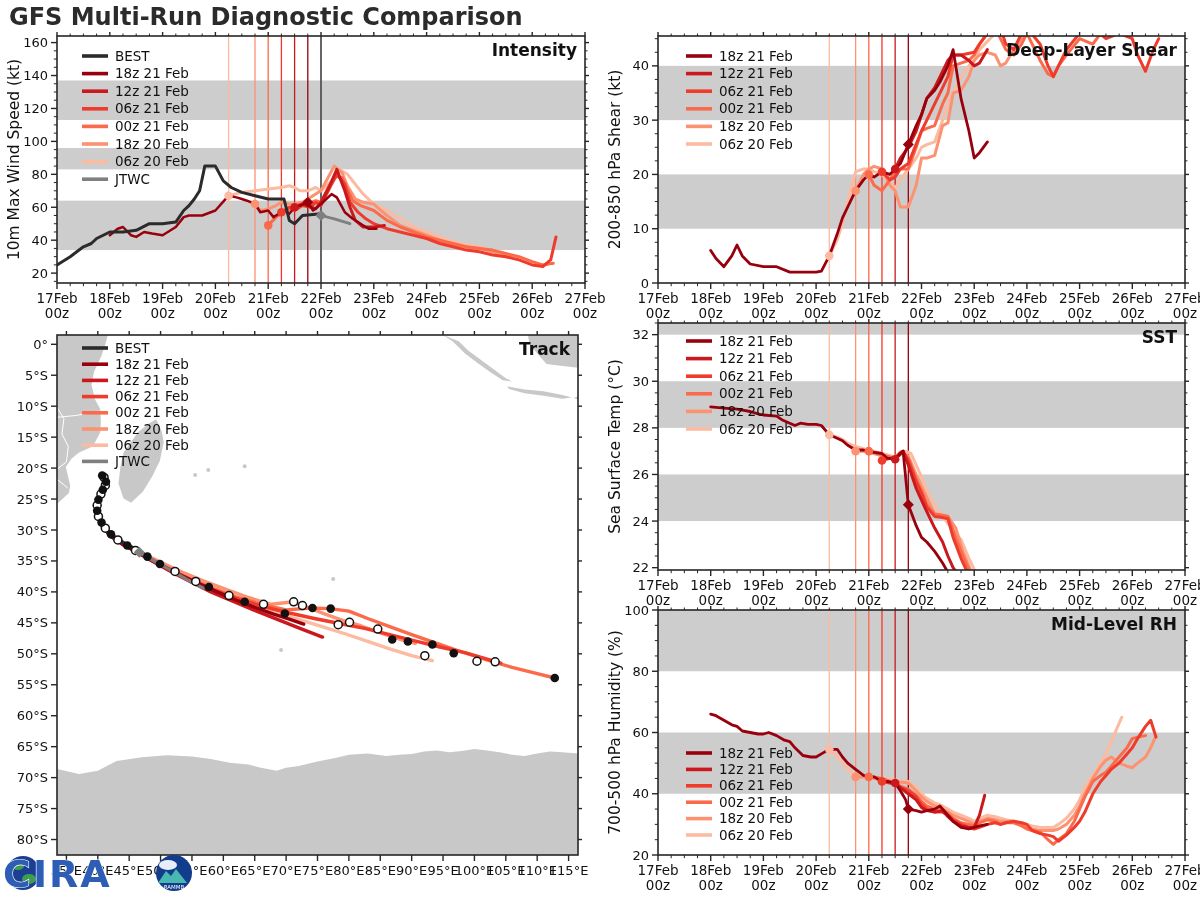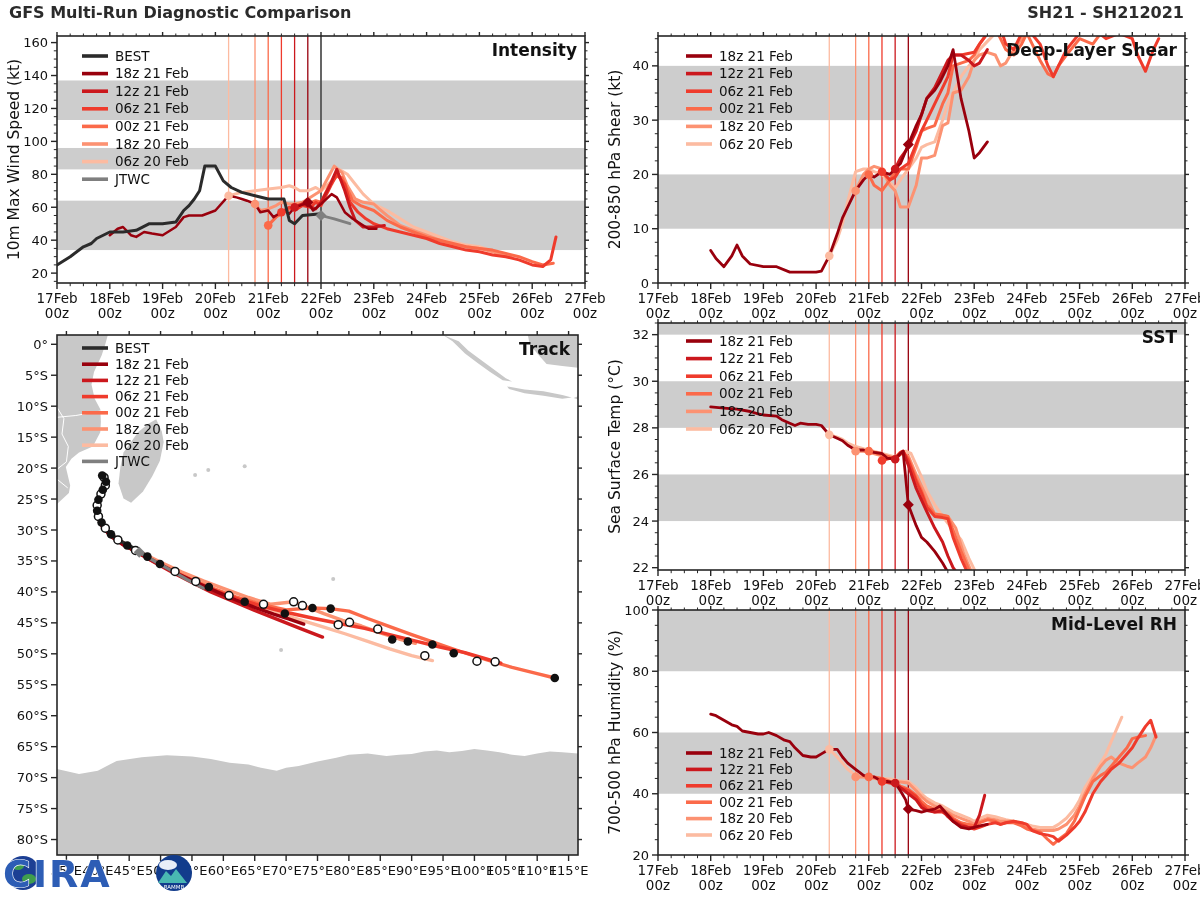--- a/index.html
+++ b/index.html
@@ -1,30 +1,29 @@
 <!DOCTYPE html>
 <html><head>
 <meta charset="utf-8">
 <style>
   html,body{margin:0;padding:0;background:#ffffff;}
   .page{position:relative;width:1200px;height:900px;background:#ffffff;overflow:hidden;
         font-family:"DejaVu Sans","Liberation Sans",sans-serif;}
-  .hdr{position:absolute;top:3px;font-size:16px;font-weight:bold;color:#2b2b2b;white-space:nowrap;}
+  .hdr{position:absolute;top:3px;font-size:24px;font-weight:bold;color:#2b2b2b;white-space:nowrap;}
   .hdr.left{left:9px;}
   .hdr.right{right:16px;}
   #chart-svg{position:absolute;left:0;top:0;width:1200px;height:900px;}
   #chart-svg text{font-family:"DejaVu Sans","Liberation Sans",sans-serif;fill:#111111;}
   .logo-wrap{position:absolute;left:2px;top:845px;width:210px;height:55px;text-align:right;}
 </style>
 </head>
 <body>
 
 <div class="page">
   <div class="hdr left">GFS Multi-Run Diagnostic Comparison</div>
-  <div class="hdr right">SH21 - SH212021</div>
 
   <svg id="chart-svg" viewBox="0 0 1200 900">
       <g>
         <clipPath id="cp-intensity">
           <rect x="57" y="36" width="528" height="247"></rect>
         </clipPath>
         <g clip-path="url(#cp-intensity)">
           <rect x="57" y="200.66666666666666" width="528" height="49.400000000000006" fill="#cdcdcd"></rect>
           <rect x="57" y="147.97333333333333" width="528" height="21.406666666666666" fill="#cdcdcd"></rect>
           <rect x="57" y="80.46000000000001" width="528" height="39.519999999999996" fill="#cdcdcd"></rect>

